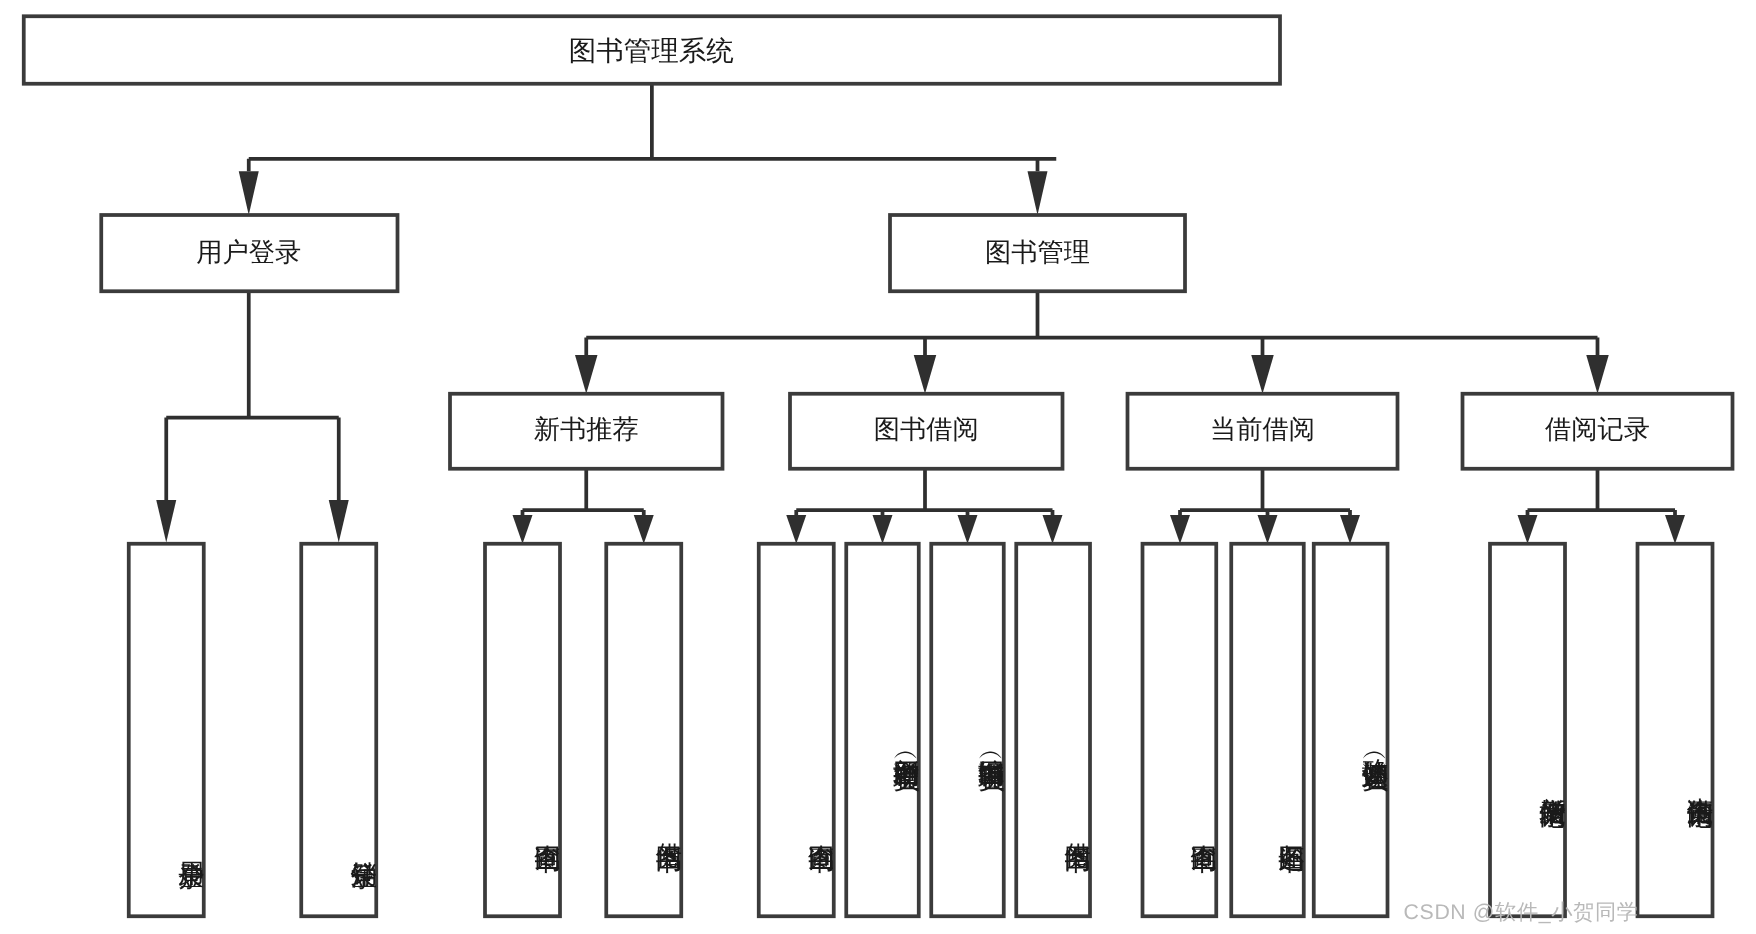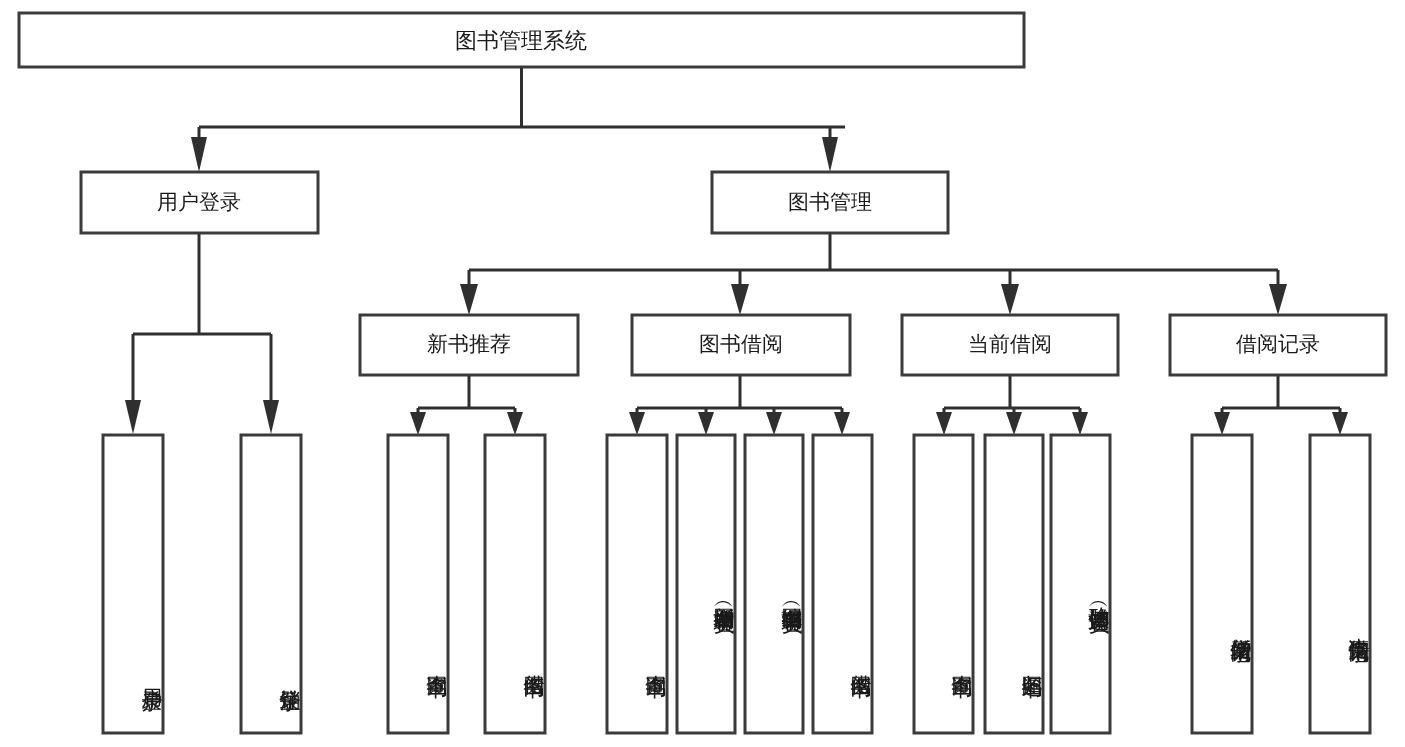--- a/index.html
+++ b/index.html
@@ -223,14 +223,15 @@
   <div class="vlabel" style="left:745px; top:435px; width:58px; height:298px; padding-top:10px;">编辑图书（管理员）</div>
   <div class="vlabel" style="left:813px; top:435px; width:59px; height:298px; padding-top:76px;">借阅图书</div>
 
   <div class="vlabel" style="left:914px; top:435px; width:59px; height:298px; padding-top:76px;">查询图书</div>
   <div class="vlabel" style="left:985px; top:435px; width:58px; height:298px; padding-top:76px;">归还图书</div>
   <div class="vlabel" style="left:1051px; top:435px; width:59px; height:298px; padding-top:10px;">确认归还（管理员）</div>
 
   <div class="vlabel" style="left:1192px; top:435px; width:60px; height:298px; padding-top:40px;">新增借阅记录</div>
   <div class="vlabel" style="left:1310px; top:435px; width:60px; height:298px; padding-top:40px;">查询借阅记录</div>
 
+  <div class="watermark">CSDN @软件_小贺同学</div>
 
 </div>
 
 </body></html>

